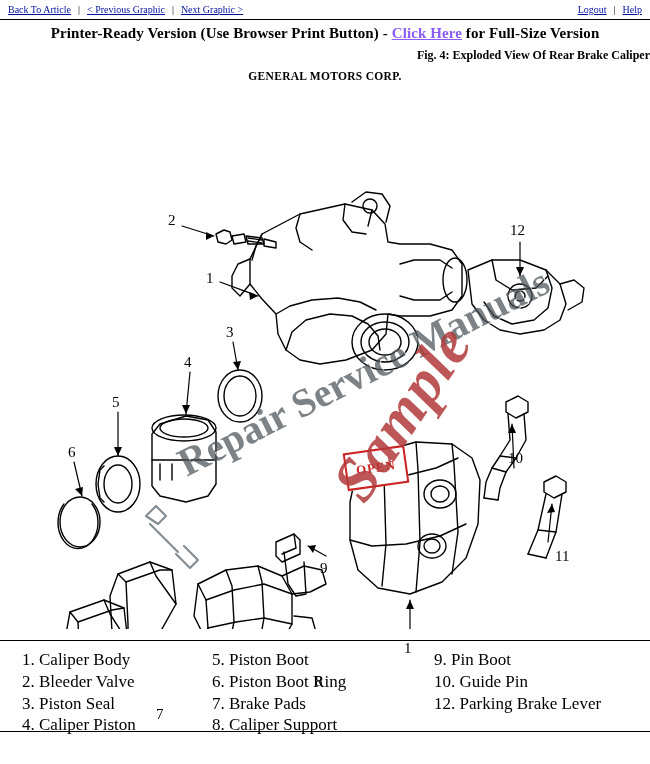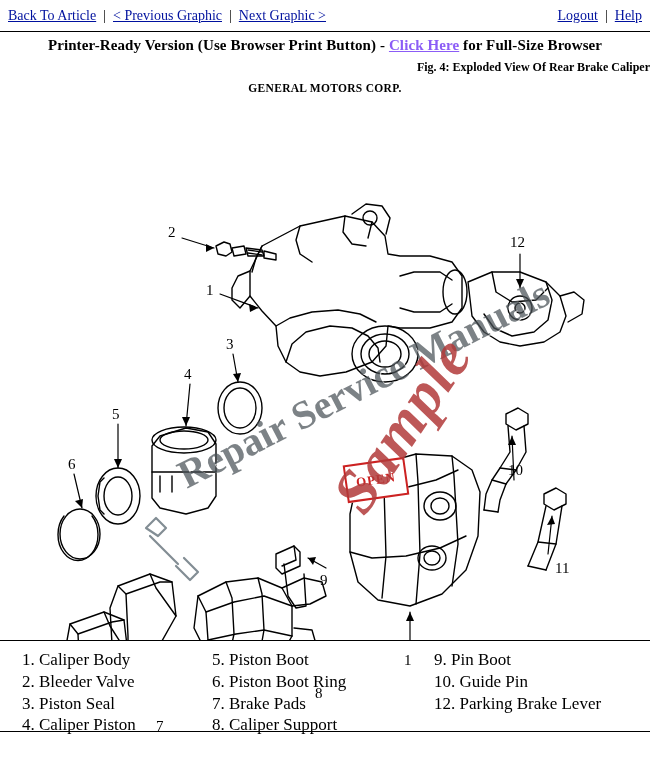--- a/index.html
+++ b/index.html
@@ -12,27 +12,27 @@
     width: 650px;
     height: 764px;
     font-family: "Liberation Serif", serif;
     color: #000000;
     position: relative;
     overflow: hidden;
   }
 
   
   #topnav {
-    height: 32px;
+    height: 20px;
     border-bottom: 1px solid #000;
     display: flex;
     align-items: center;
     padding: 0 8px;
     font-family: "Liberation Serif", serif;
-    font-size: 14px;
+    font-size: 10px;
   }
   #topnav .left {
     display: flex;
     align-items: center;
     flex: 1;
   }
   #topnav .right {
     display: flex;
     align-items: center;
   }
@@ -188,21 +188,21 @@
     <a class="navlink">Next Graphic &gt;</a>
   </div>
   <div class="right">
     <a class="navlink">Logout</a>
     <span class="sep">|</span>
     <a class="navlink">Help</a>
   </div>
 </div>
 
 <div id="printline">
-  <span>Printer-Ready Version (Use Browser Print Button) - </span><a class="clickhere">Click Here</a><span> for Full-Size Browser</span>
+  <span>Printer-Ready Version (Use Browser Print Button) - </span><a class="clickhere">Click Here</a><span> for Full-Size Version</span>
 </div>
 <div id="figtitle">Fig. 4: Exploded View Of Rear Brake Caliper</div>
 <div id="corpname">GENERAL MOTORS CORP.</div>
 
 <div id="drawing">
 
   <svg width="650" height="545" viewBox="0 0 650 545">
     <g fill="none" stroke="#000" stroke-width="1.4" stroke-linejoin="round" stroke-linecap="round">
 
       <path d="M250 175 L262 150 L300 130 L345 120 L372 126 L385 140 L388 158

